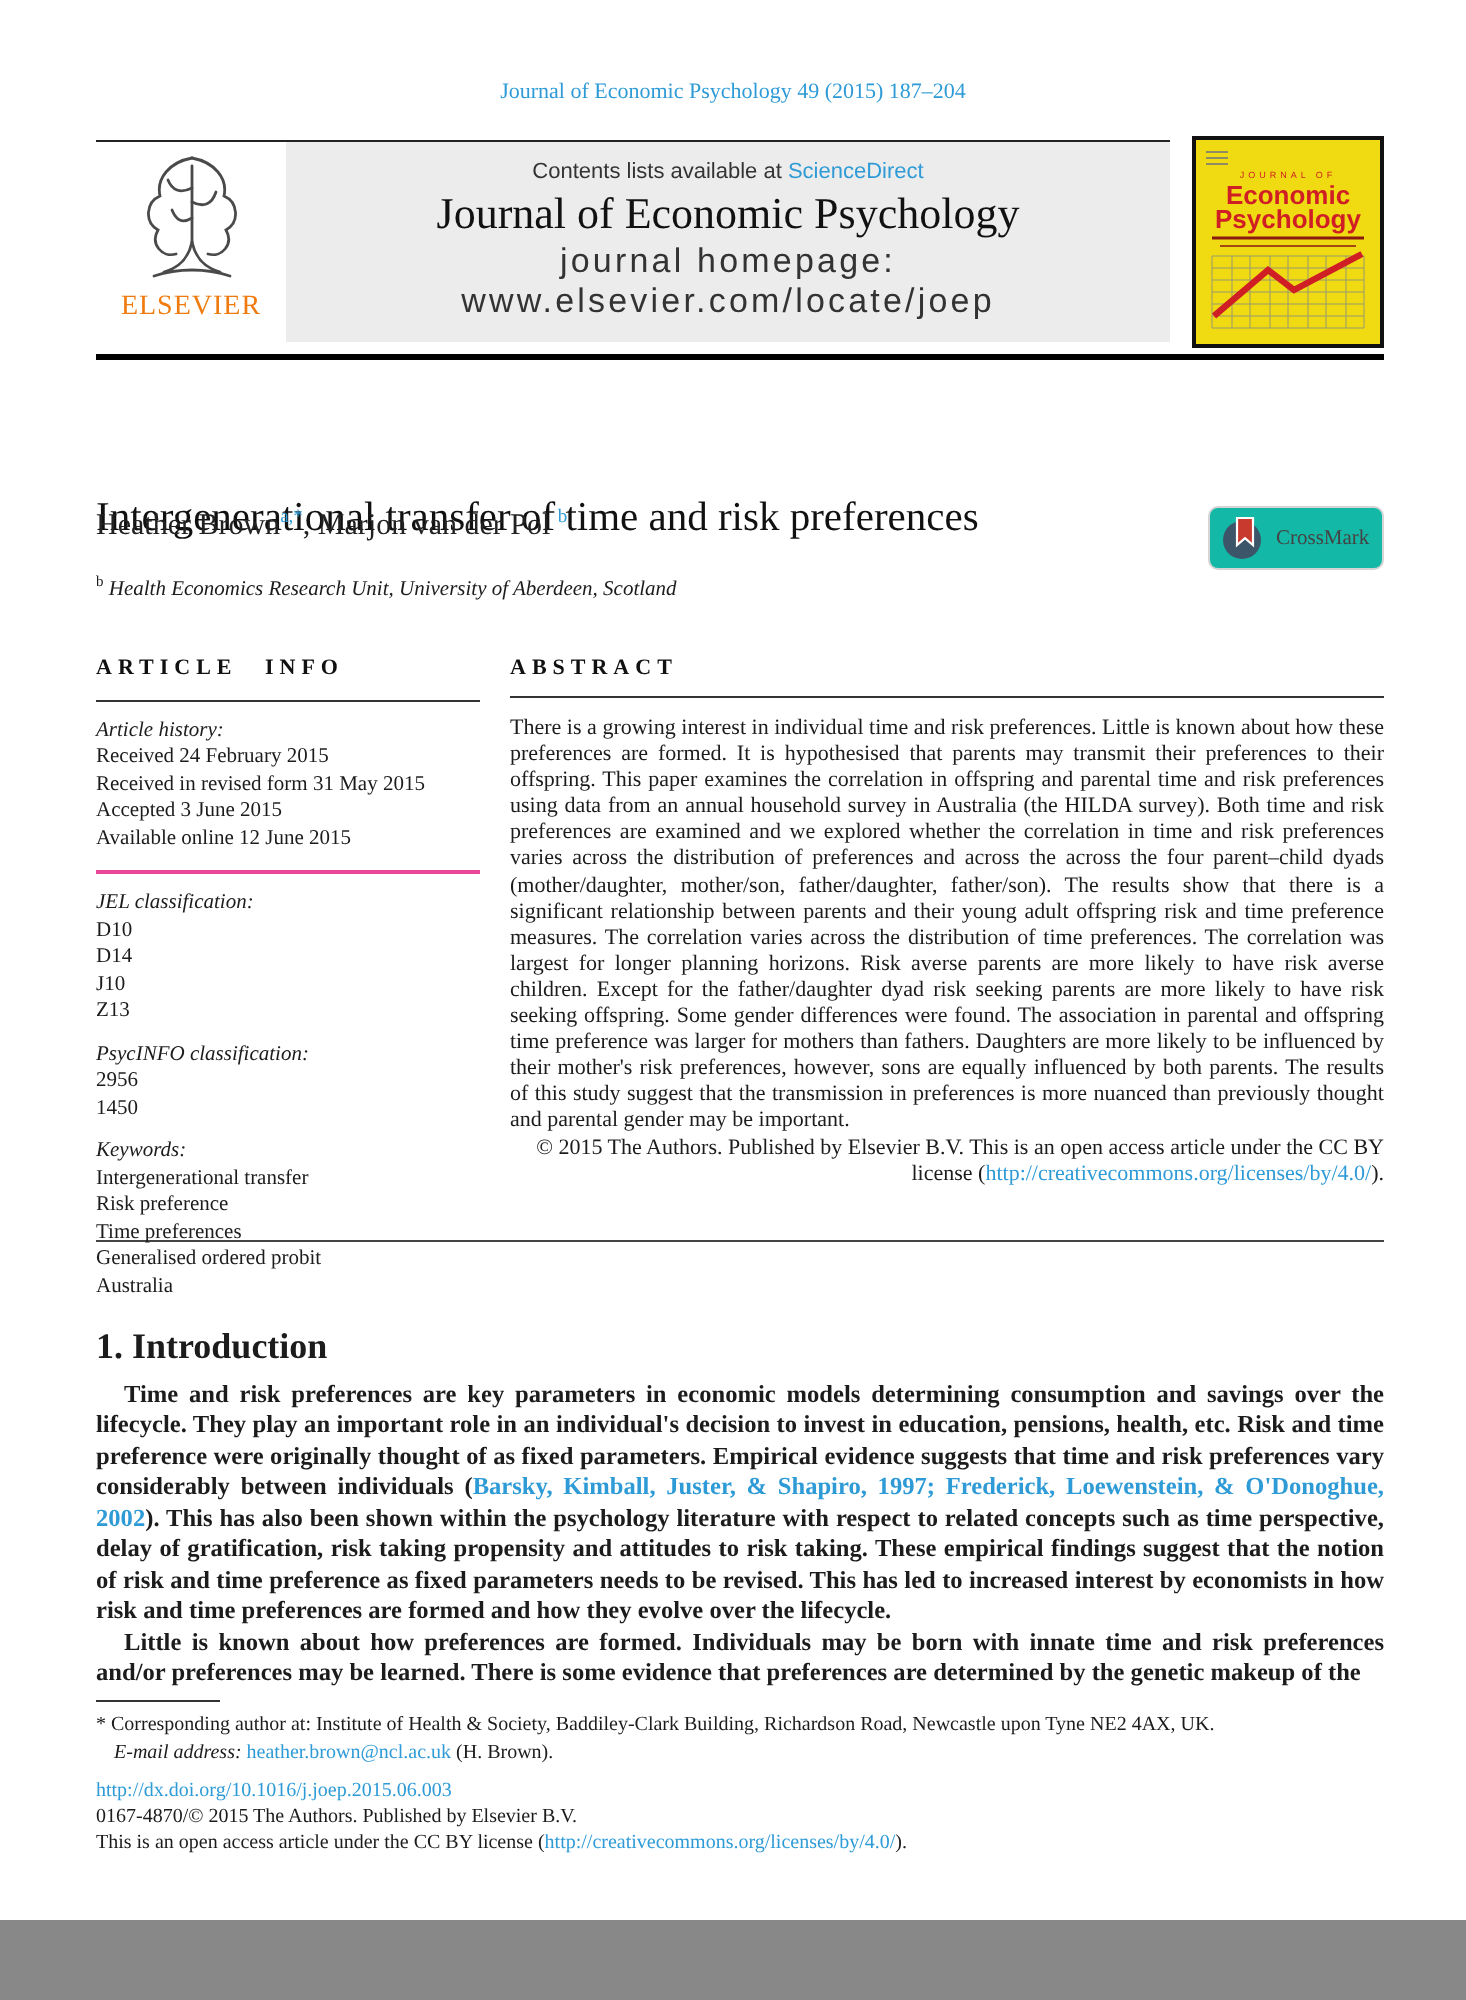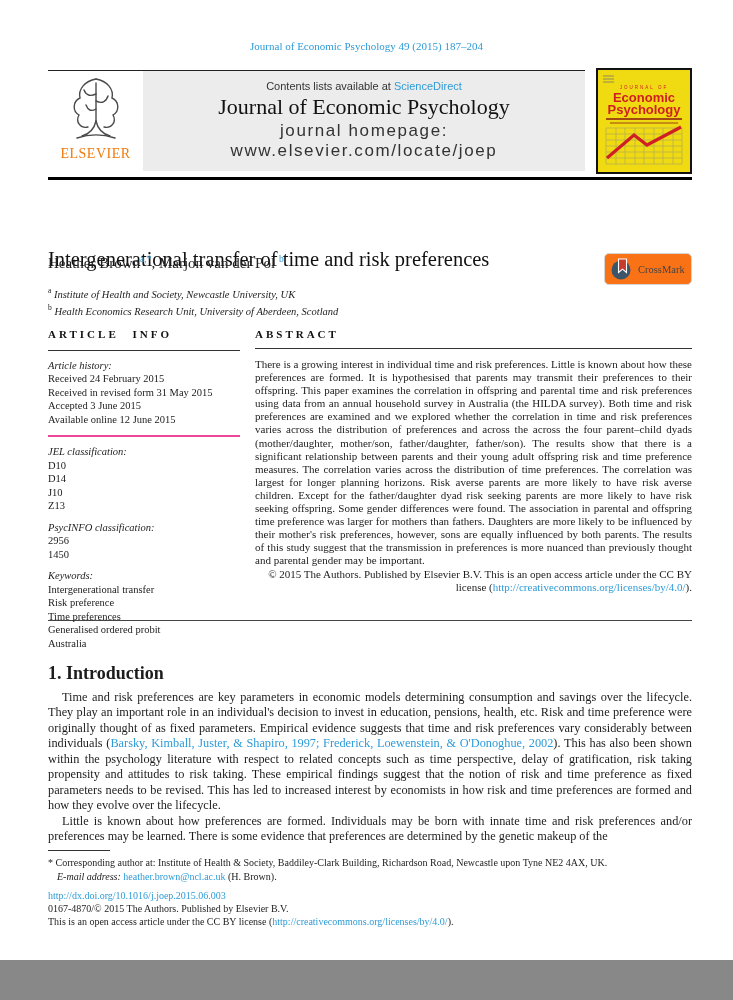--- a/index.html
+++ b/index.html
@@ -39,21 +39,21 @@
   .homepage-line { font-size: 17px; letter-spacing: 1.6px; font-family: "Liberation Sans", sans-serif; color:#333; }
 
   .cover { position: absolute; top: 0; left: 548px; width: 96px; height: 106px; }
 
   .thick-rule { position: absolute; top: 177px; left: 48px; width: 644px; height: 3px; background: #000; }
 
   .title-row { position: absolute; top: 226px; left: 48px; width: 644px; margin-top: 22px; }
   .article-title { font-size: 20.5px; color: #111; font-weight: 400; }
   .crossmark {
     position: absolute; top: 5px; right: 0; width: 88px; height: 32px;
-    border: 1px solid #d5d5d5; border-radius: 5px; background: #f97316;
+    border: 1px solid #d5d5d5; border-radius: 5px; background: #14b8a6;
     display: flex; align-items: center; gap: 5px; padding: 3px 6px;
   }
   .crossmark-label { font-size: 10.5px; color: #444; font-family: "Liberation Serif", serif; }
 
   .authors { position: absolute; top: 254px; left: 48px; font-size: 15px; color:#222; }
   .authors sup { font-size: 9.5px; color: var(--link-blue, #2e9bd7); }
   .affiliations { position: absolute; top: 284px; left: 48px; font-size: 10.5px; font-style: italic; line-height: 13px; }
   .affiliations sup { font-size: 7.5px; font-style: normal; }
 
   .columns {
@@ -66,21 +66,21 @@
   }
   .leftcol { width: 192px; font-size: 10.5px; line-height: 13.5px; }
   .leftcol .block { margin-top: 8px; }
   .leftcol .block-label { font-style: italic; }
   .leftcol .rule-after { border-bottom: 2px solid #ec4899; padding-bottom: 9px; }
   .rightcol { width: 437px; }
   .abstract-text { margin-top: 9px; font-size: 11px; line-height: 13.1px; text-align: justify; }
   .abstract-copyright { font-size: 11px; line-height: 13.1px; text-align: right; }
 
   .section-heading { position: absolute; top: 663px; left: 48px; font-size: 18px; font-weight: bold; }
-  .body-text { position: absolute; top: 690px; left: 48px; width: 644px; font-size: 12.3px; line-height: 15.45px; text-align: justify; }
+  .body-text { position: absolute; top: 690px; left: 48px; width: 644px; font-size: 12.3px; line-height: 15.45px; text-align: justify; font-weight: bold; }
   .body-text p { text-indent: 14px; }
 
   .footnote-rule { position: absolute; top: 850px; left: 48px; width: 62px; height: 1px; background: #333; }
   .footnotes { position: absolute; top: 856px; left: 48px; width: 644px; font-size: 10px; line-height: 13.5px; }
   .footnotes .fn-email { padding-left: 9px; }
   .fn-email-label { font-style: italic; }
 
   .doi-line { position: absolute; top: 890px; left: 48px; font-size: 10px; color: var(--link-blue, #2e9bd7); }
   .issn-line { position: absolute; top: 903px; left: 48px; font-size: 10px; }
   .cc-line { position: absolute; top: 916px; left: 48px; font-size: 10px; }
@@ -165,21 +165,20 @@
       </svg>
       <span class="crossmark-label">CrossMark</span>
     </div>
   </div>
 
   <div class="authors">
     <span>Heather Brown</span><sup>a,*</sup><span>, </span><span>Marjon van der Pol</span> <sup>b</sup>
   </div>
 
   <div class="affiliations">
-    <div><sup>a</sup><span> Institute of Health and Society, Newcastle University, UK</span></div>
     <div><sup>b</sup><span> Health Economics Research Unit, University of Aberdeen, Scotland</span></div>
   </div>
 
   <div class="columns">
     <div class="leftcol">
       <div class="col-heading">ARTICLE INFO</div>
       <div class="block rule-after">
         <div class="block-label">Article history:</div>
         <div>Received 24 February 2015</div>
         <div>Received in revised form 31 May 2015</div>

